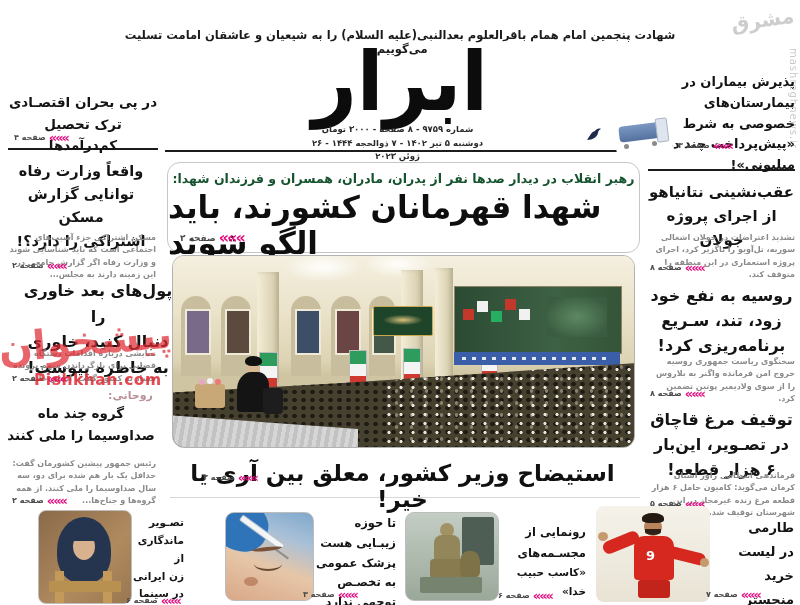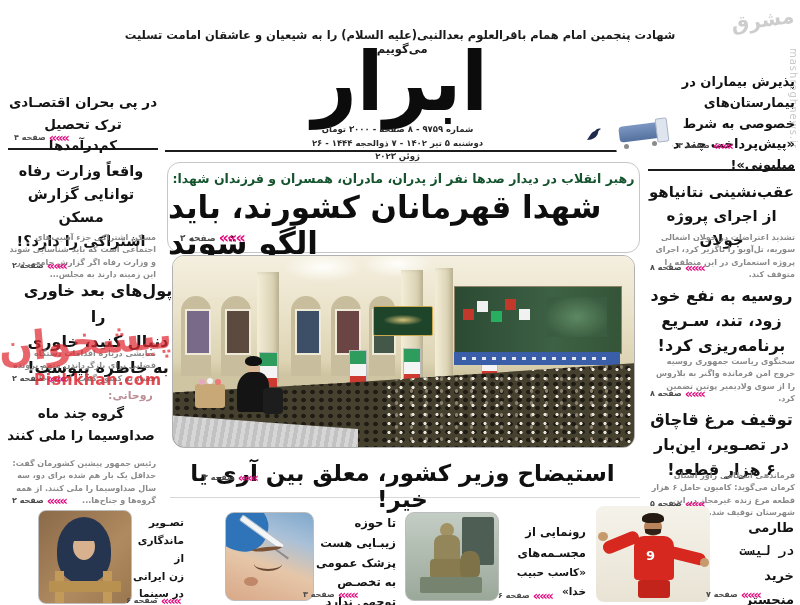--- a/index.html
+++ b/index.html
@@ -175,21 +175,21 @@
     <div style="position:absolute;top:52px;left:104px;width:9px;height:9px;background:#c59a6e;border-radius:50%;"></div>
     <div style="position:absolute;top:12px;left:48px;width:18px;height:18px;background:#b9835c;border-radius:50%;"></div>
     <div style="position:absolute;top:7px;left:46px;width:22px;height:10px;background:#241a12;border-radius:50% 50% 30% 30%;"></div>
     <div style="position:absolute;top:23px;left:49px;width:16px;height:6px;background:#2e2218;border-radius:0 0 50% 50%;"></div>
     <div style="position:absolute;top:30px;left:38px;width:40px;height:44px;background:#d6281e;border-radius:10px 10px 4px 4px;"></div>
     <div style="position:absolute;top:42px;left:50px;color:#fff;font-weight:bold;font-size:13px;direction:ltr;">9</div>
     <div style="position:absolute;top:74px;left:42px;width:32px;height:18px;background:#c2231a;border-radius:3px;"></div>
   </div>
   <div class="abs title stagger" style="top:516px;left:710px;width:84px;text-align:right;font-size:13px;line-height:1.85;">
     <span style="margin-left:0;">طارمی</span>
-    <span style="font-family:Liberation Mono, monospace;">در لیست</span>
+    <span style="">در لیست</span>
     <span style="padding-left:24px;">خرید</span>
     <span>منچستر یونایتد</span>
   </div>
   <div class="pgref" style="left:706px;top:588px;">
     <span class="pglabel">صفحه ۷</span>
     <span class="chev">«««</span>
   </div>
 
   <div class="abs title center-lines" style="top:92px;left:8px;width:150px;text-align:center;font-size:13.5px;line-height:1.6;">
     <span>در پی بحران اقتصـادی</span>

